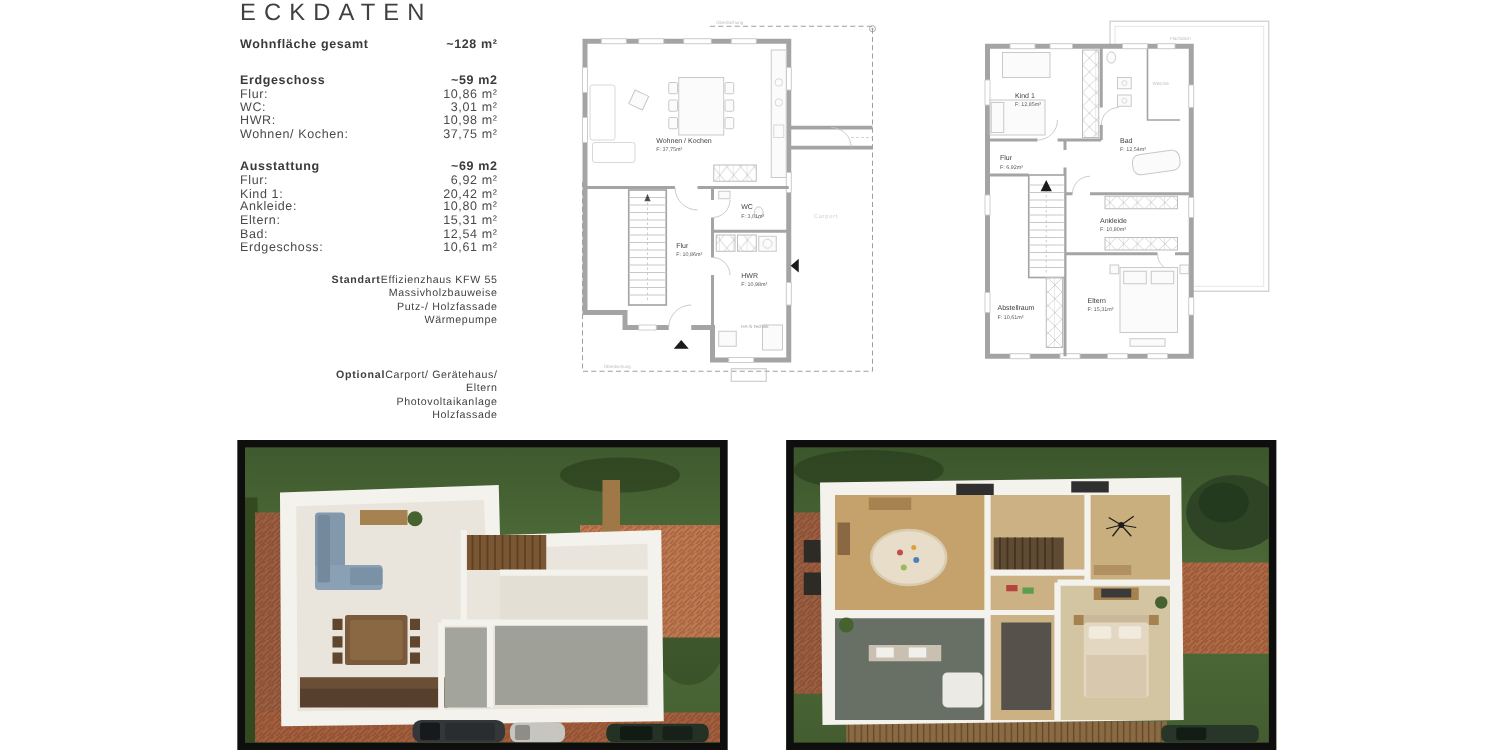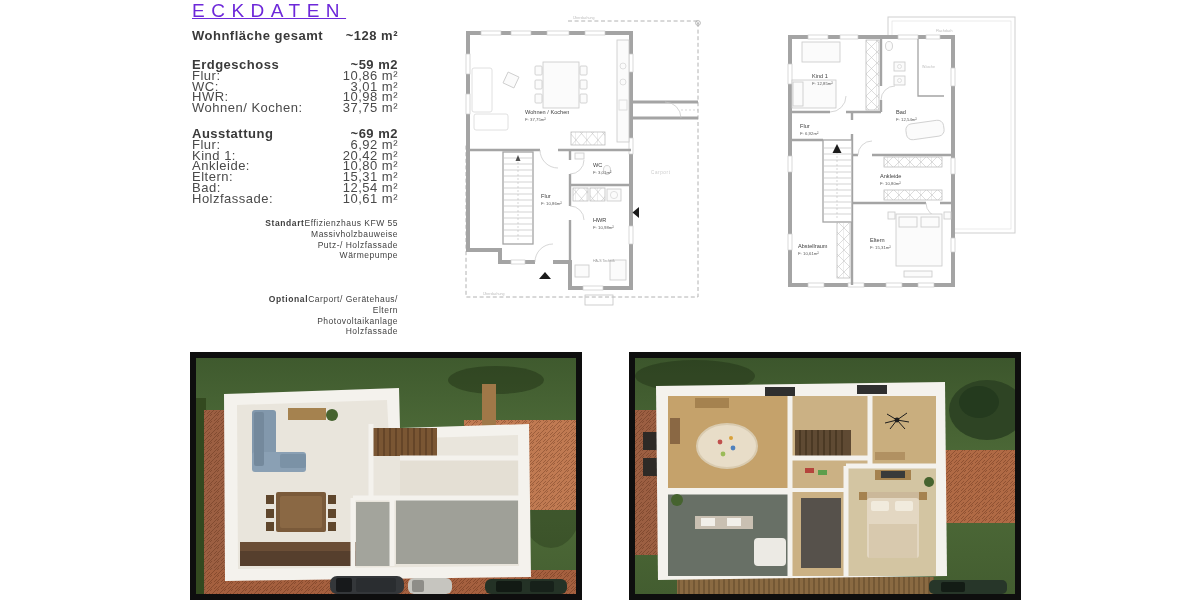--- a/index.html
+++ b/index.html
@@ -3,24 +3,24 @@
 <meta charset="utf-8">
 <style>
   html,body{margin:0;padding:0;}
   body{
     width:1200px;height:600px;position:relative;background:#ffffff;
     font-family:"Liberation Sans",sans-serif;color:#3f3f3f;overflow:hidden;
   }
   
   .title{
     position:absolute;left:192px;top:0px;font-size:19px;font-weight:500;
-    letter-spacing:6.5px;color:#6d28d9;text-decoration:underline;
+    letter-spacing:6.5px;color:#404040;
   }
   .spec-block{position:absolute;left:192px;width:206px;}
-  .srow{display:flex;justify-content:space-between;font-size:13px;
+  .srow{display:flex;justify-content:space-between;font-size:10px;
         line-height:10.8px;letter-spacing:0.5px;color:#4a4a4a;}
   .srow.bold{font-weight:bold;color:#3a3a3a;}
   .two-col{display:flex;justify-content:flex-end;}
   .two-col .lbl{font-size:8.5px;font-weight:bold;letter-spacing:0.6px;}
   .two-col .col-r{text-align:right;font-size:8.5px;line-height:10.8px;letter-spacing:0.5px;}
   .two-col .col-r .b{font-weight:normal;}
   
   svg.plan{position:absolute;}
   .wout{fill:#ffffff;stroke:#a4a4a4;stroke-width:4;}
   .win{stroke:#a4a4a4;stroke-width:2.4;}
@@ -102,21 +102,21 @@
     </div>
   <div class="srow">
       <span>Eltern:</span>
       <span>15,31 m²</span>
     </div>
   <div class="srow">
       <span>Bad:</span>
       <span>12,54 m²</span>
     </div>
   <div class="srow">
-      <span>Holzfassade:</span>
+      <span>Erdgeschoss:</span>
       <span>10,61 m²</span>
     </div>
 </div>
 
 <div class="spec-block two-col" style="top:218px">
   <div class="lbl">Standart</div>
   <div class="col-r">
     <div class="b">Effizienzhaus KFW 55</div>
     <div>Massivholzbauweise</div>
     <div>Putz-/ Holzfassade</div>

